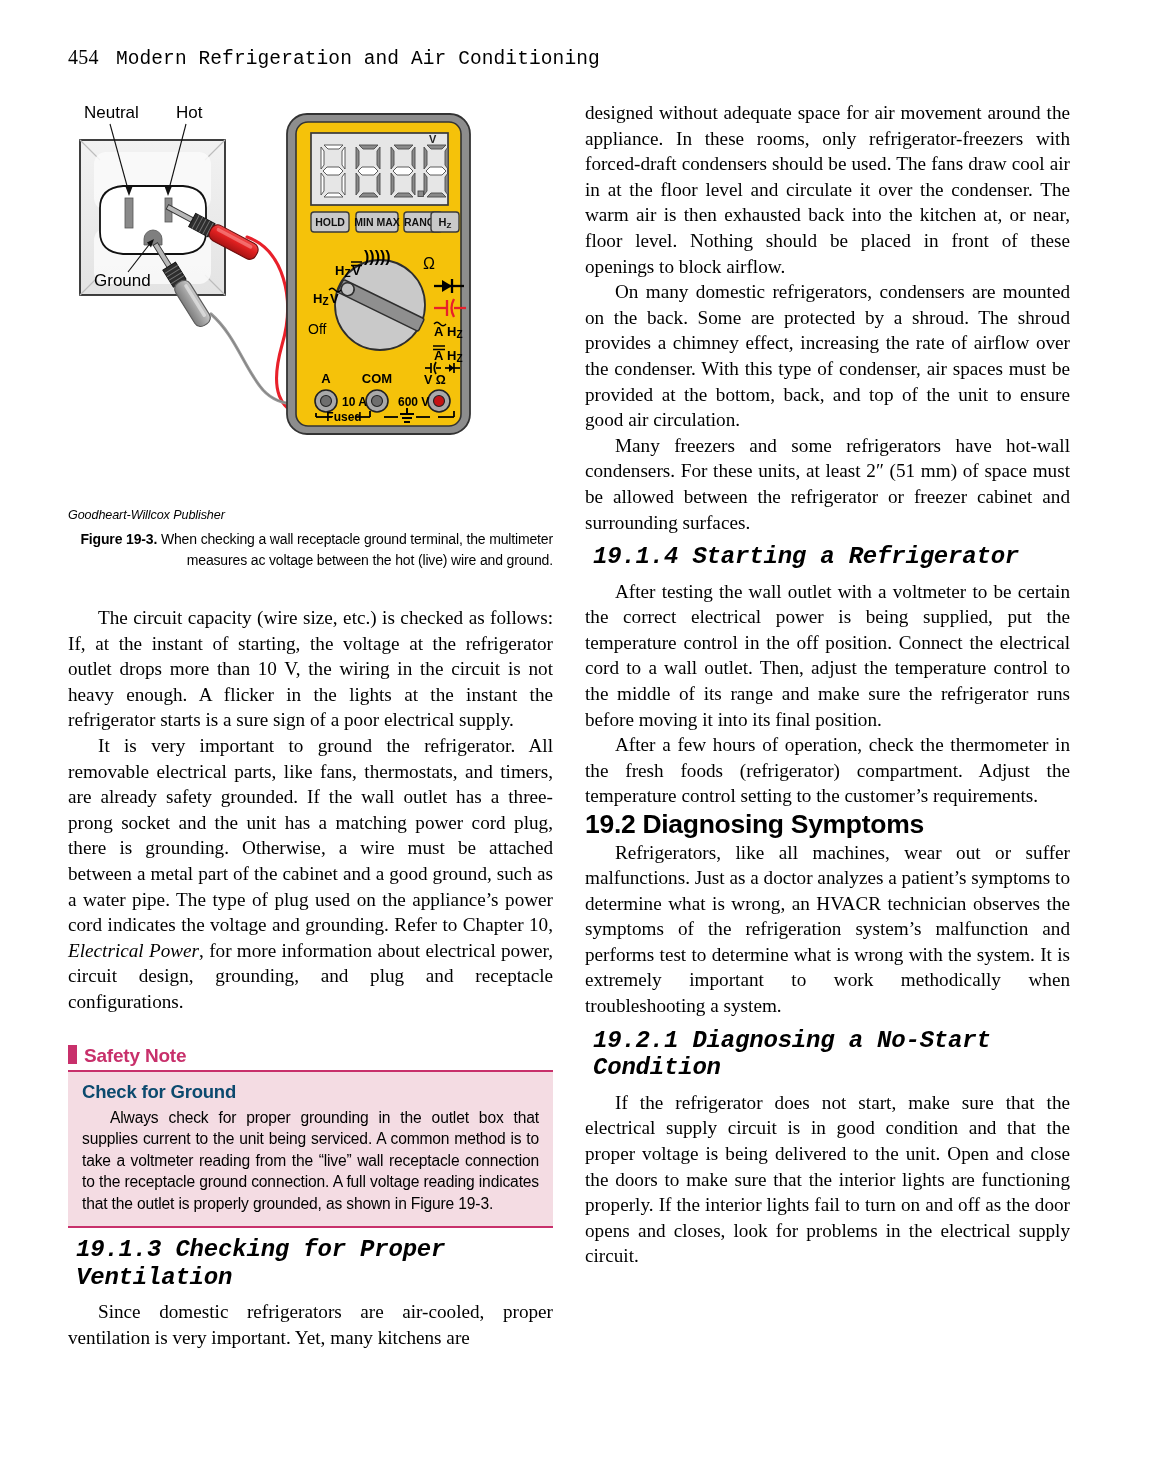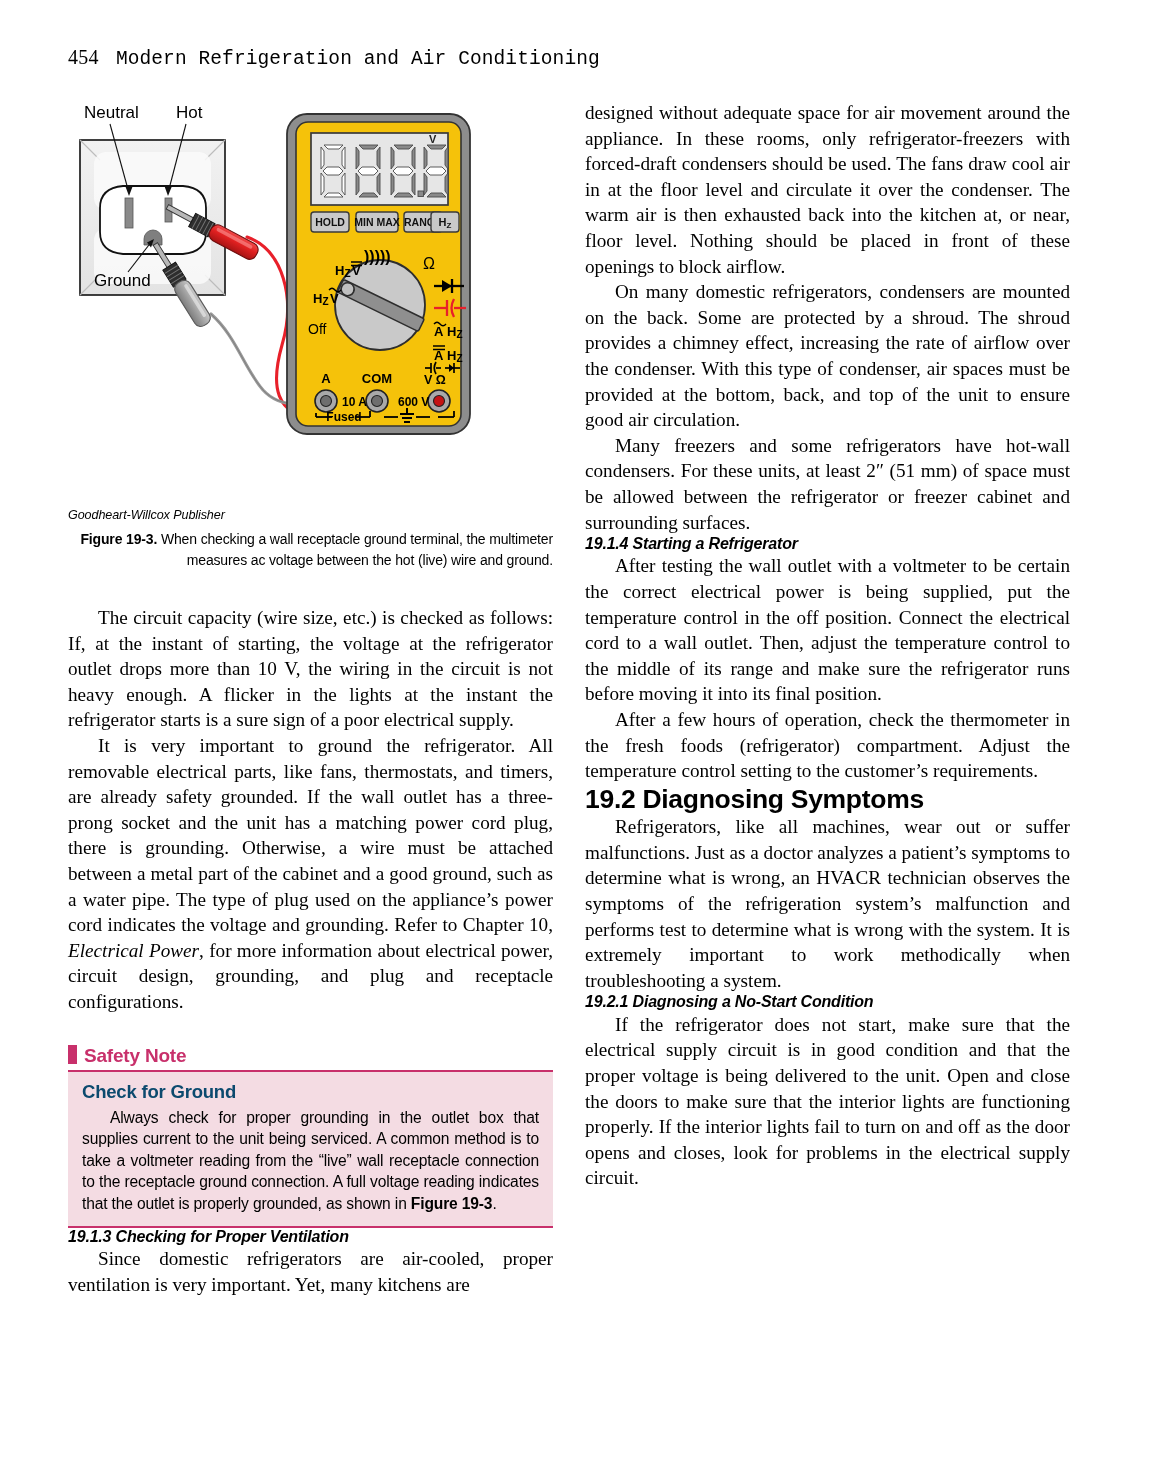--- a/index.html
+++ b/index.html
@@ -62,25 +62,25 @@
   
   h2.head-a {
     margin: 0;
     font-family: "Liberation Sans", sans-serif;
     font-weight: bold;
     font-size: 26.5px;
     letter-spacing: -0.3px;
     line-height: 1.15;
   }
   h3.head-b {
-    margin: 0;
-    font-family: Liberation Sans, sans-serif;
+    margin: 8px;
+    font-family: Liberation Mono, monospace;
     font-weight: bold;
     font-style: italic;
-    font-size: 16px;
+    font-size: 24px;
     letter-spacing: -0.2px;
     line-height: 1.15;
   }
 
   .sp-before-a { margin-top: 30px; }
   .sp-after-a  { margin-top: 12px; }
   .sp-before-b { margin-top: 27px; }
   .sp-after-b  { margin-top: 10px; }
 
   
@@ -152,21 +152,21 @@
   }
   .safety-text {
     font-family: "Liberation Sans", sans-serif;
     font-size: 15.6px;
     line-height: 21.5px;
     text-align: justify;
     text-indent: 28px;
     margin: 0;
     letter-spacing: -0.15px;
   }
-  .safety-text b { font-weight: bold; }
+  .safety-text b { font-weight: normal; }
 
   
   svg { display: block; }
 </style>
 </head>
 <body>
 
 <div class="running-head">
   <span class="folio">454</span>
   <span class="book-title">Modern Refrigeration and Air Conditioning</span>

